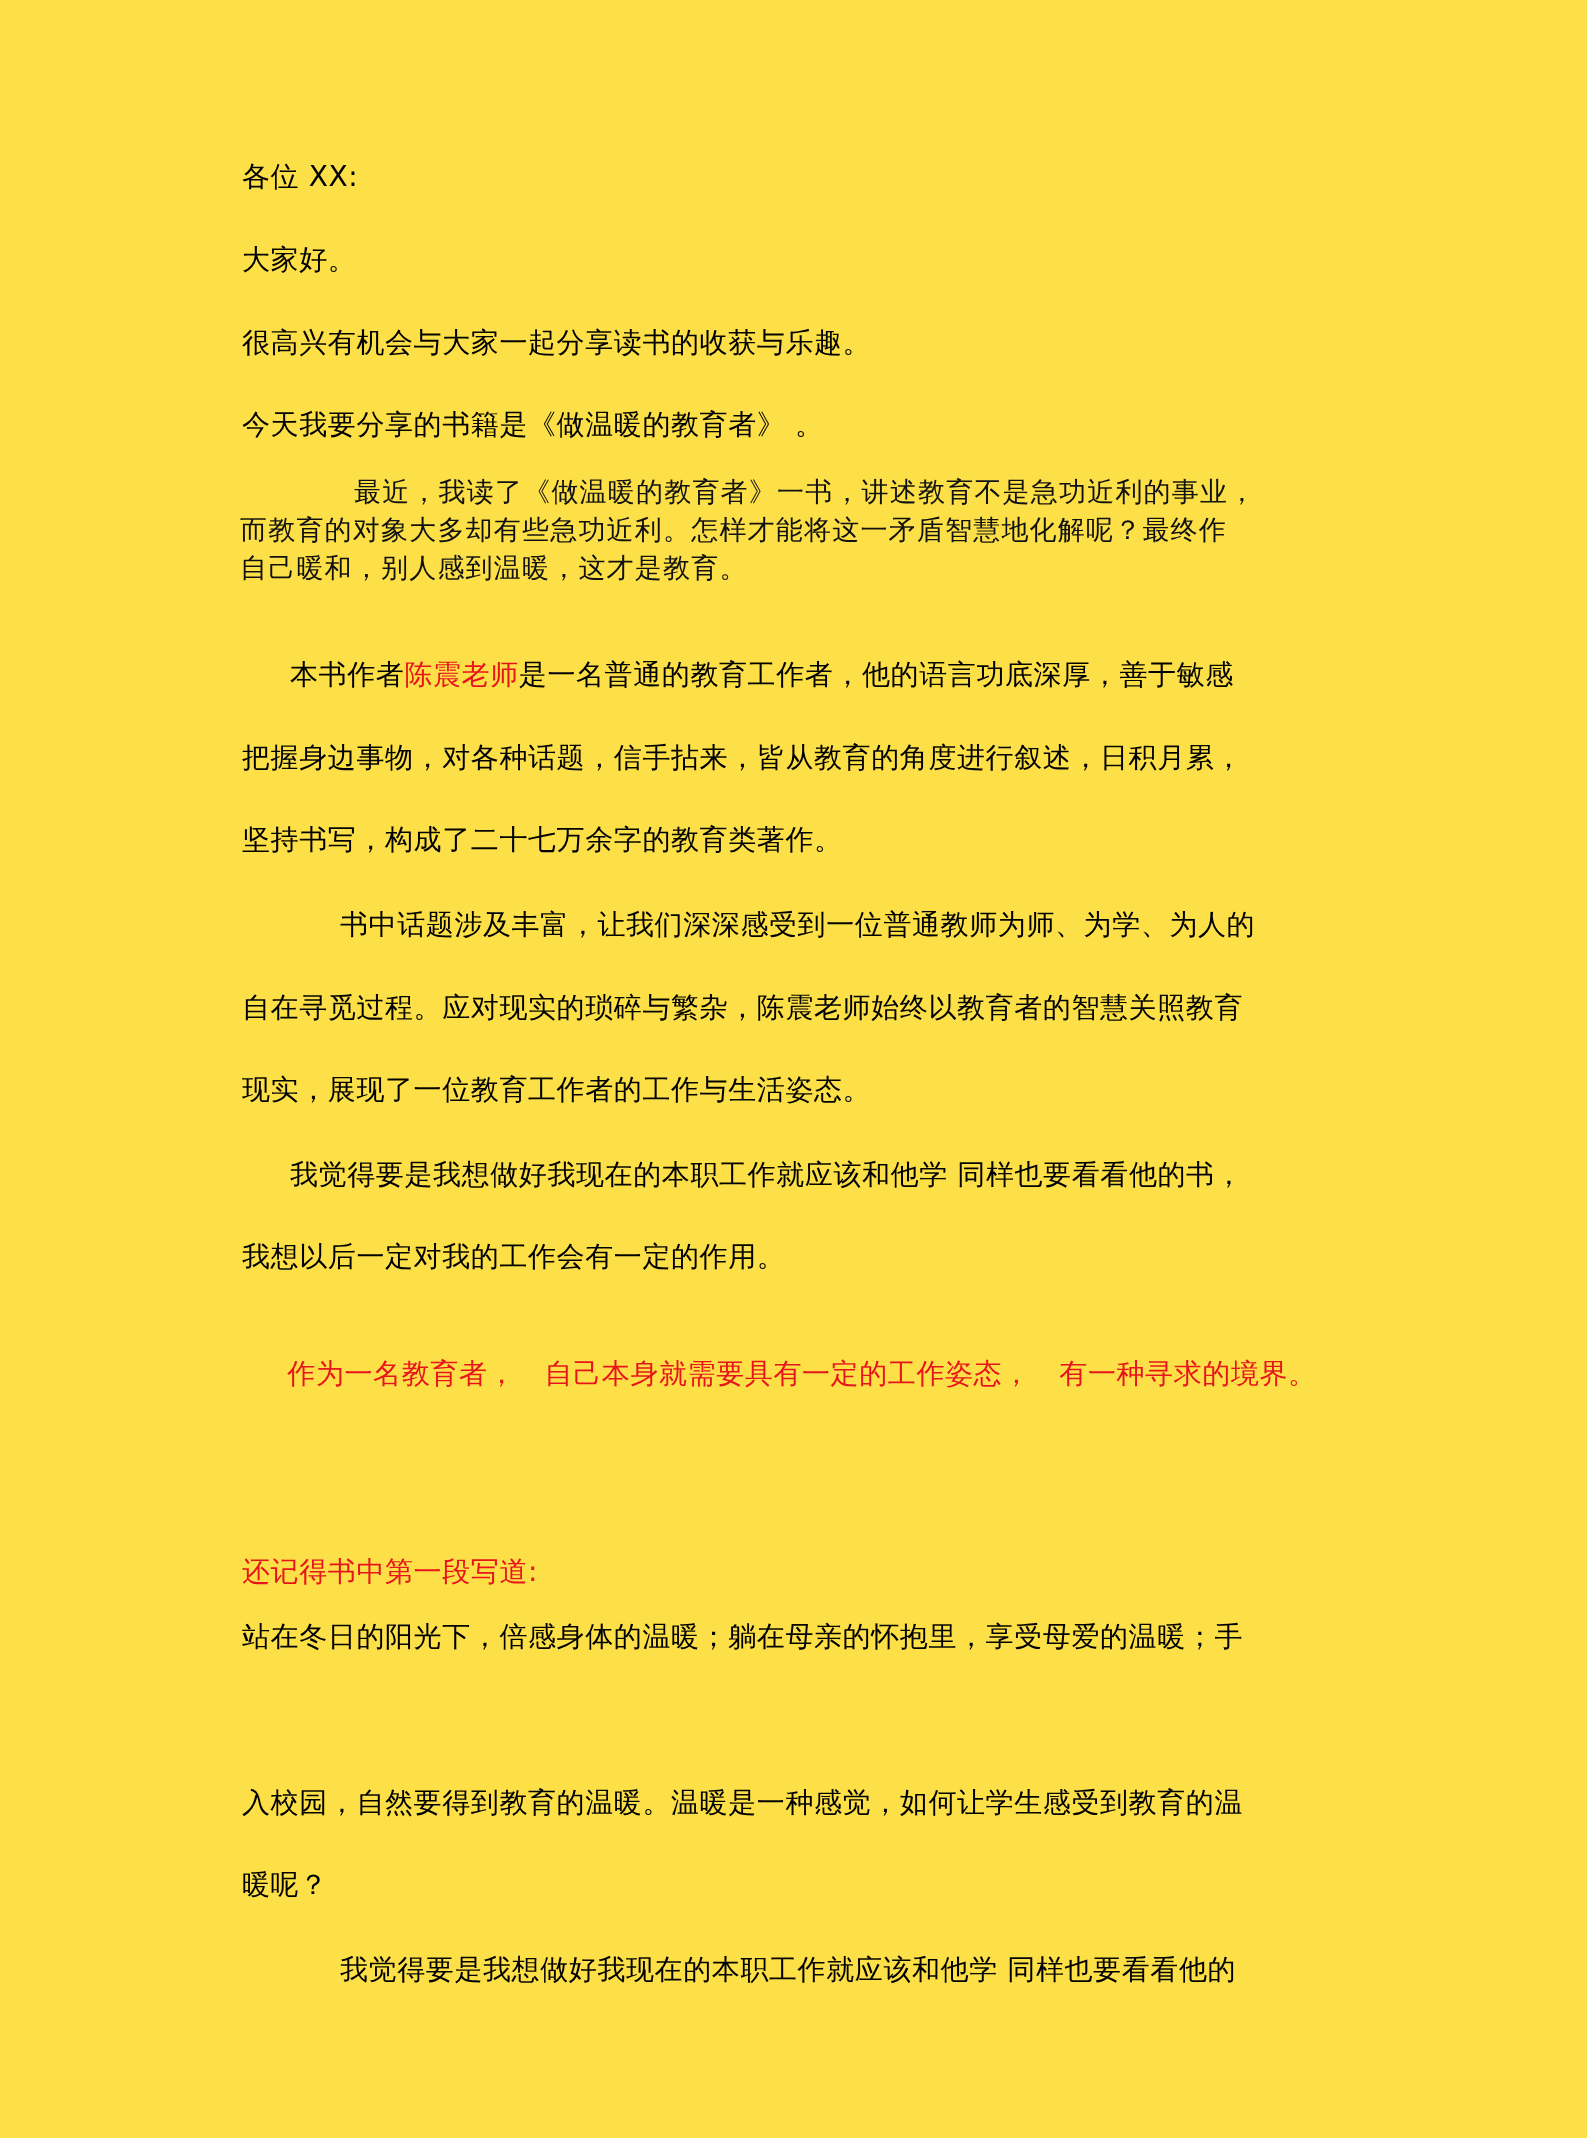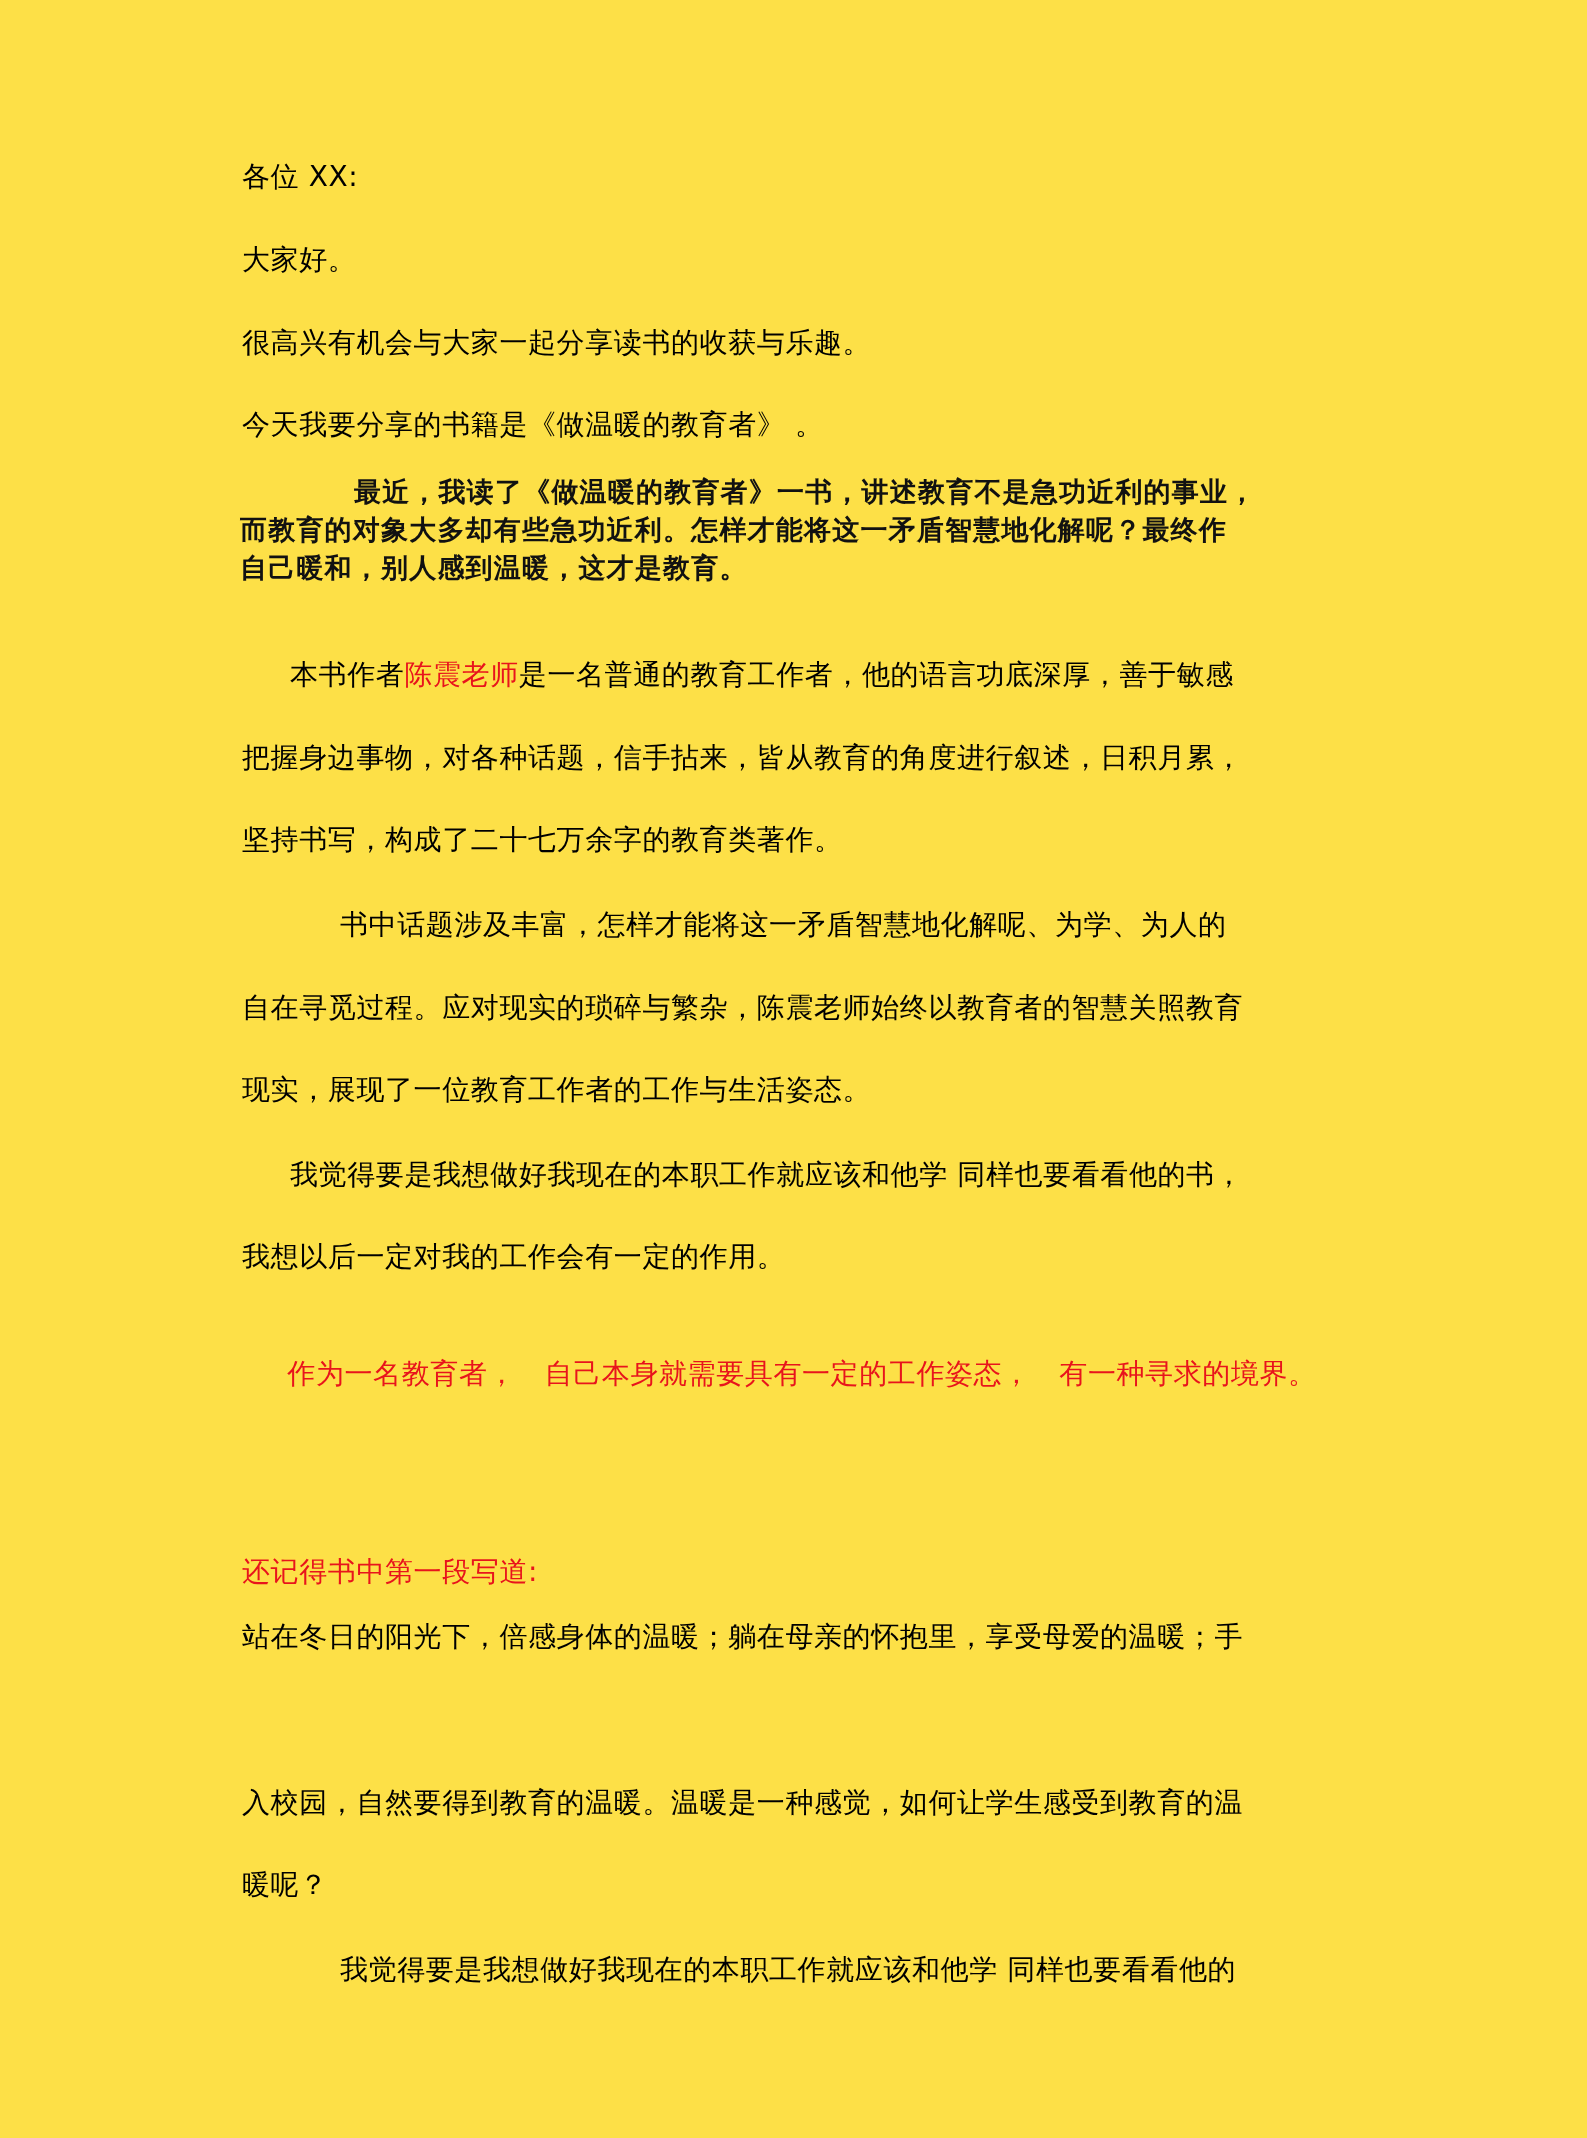--- a/index.html
+++ b/index.html
@@ -42,21 +42,20 @@
       font-family: "DejaVu Serif", "Liberation Serif", serif;
       font-size: 27px;
       line-height: 38px;
       letter-spacing: 1.2px;
       color: #111111;
     }
     .quote .qline {
       display: block;
       height: 38px;
       white-space: nowrap;
-      font-weight: bold;
     }
     .quote .qline.first { padding-left: 114px; }
     .hl { color: #e8141c; }
   </style>
 </head>
 <body>
 
 <div class="page">
 
   <div class="line" style="top:157px;">各位 XX:</div>
@@ -72,21 +71,21 @@
     <span class="qline">而教育的对象大多却有些急功近利。怎样才能将这一矛盾智慧地化解呢？最终作</span>
     <span class="qline">自己暖和，别人感到温暖，这才是教育。</span>
   </div>
 
   <div class="line indent1" style="top:655px;">
     <span>本书作者</span><span class="hl">陈震老师</span><span>是一名普通的教育工作者，他的语言功底深厚，善于敏感</span>
   </div>
   <div class="line" style="top:738px;">把握身边事物，对各种话题，信手拈来，皆从教育的角度进行叙述，日积月累，</div>
   <div class="line" style="top:820px;">坚持书写，构成了二十七万余字的教育类著作。</div>
 
-  <div class="line indent2" style="top:905px;">书中话题涉及丰富，怎样才能将这一矛盾智慧地化解呢、为学、为人的</div>
+  <div class="line indent2" style="top:905px;">书中话题涉及丰富，让我们深深感受到一位普通教师为师、为学、为人的</div>
   <div class="line" style="top:988px;">自在寻觅过程。应对现实的琐碎与繁杂，陈震老师始终以教育者的智慧关照教育</div>
   <div class="line" style="top:1070px;">现实，展现了一位教育工作者的工作与生活姿态。</div>
 
   <div class="line" style="top:1155px; left:290px;">我觉得要是我想做好我现在的本职工作就应该和他学  同样也要看看他的书，</div>
   <div class="line" style="top:1237px;">我想以后一定对我的工作会有一定的作用。</div>
 
   <div class="line red" style="top:1354px; white-space:pre;text-align:center;">作为一名教育者，   自己本身就需要具有一定的工作姿态，   有一种寻求的境界。</div>
 
   <div class="line red" style="top:1535px;margin-top:17px;">还记得书中第一段写道:</div>
 

